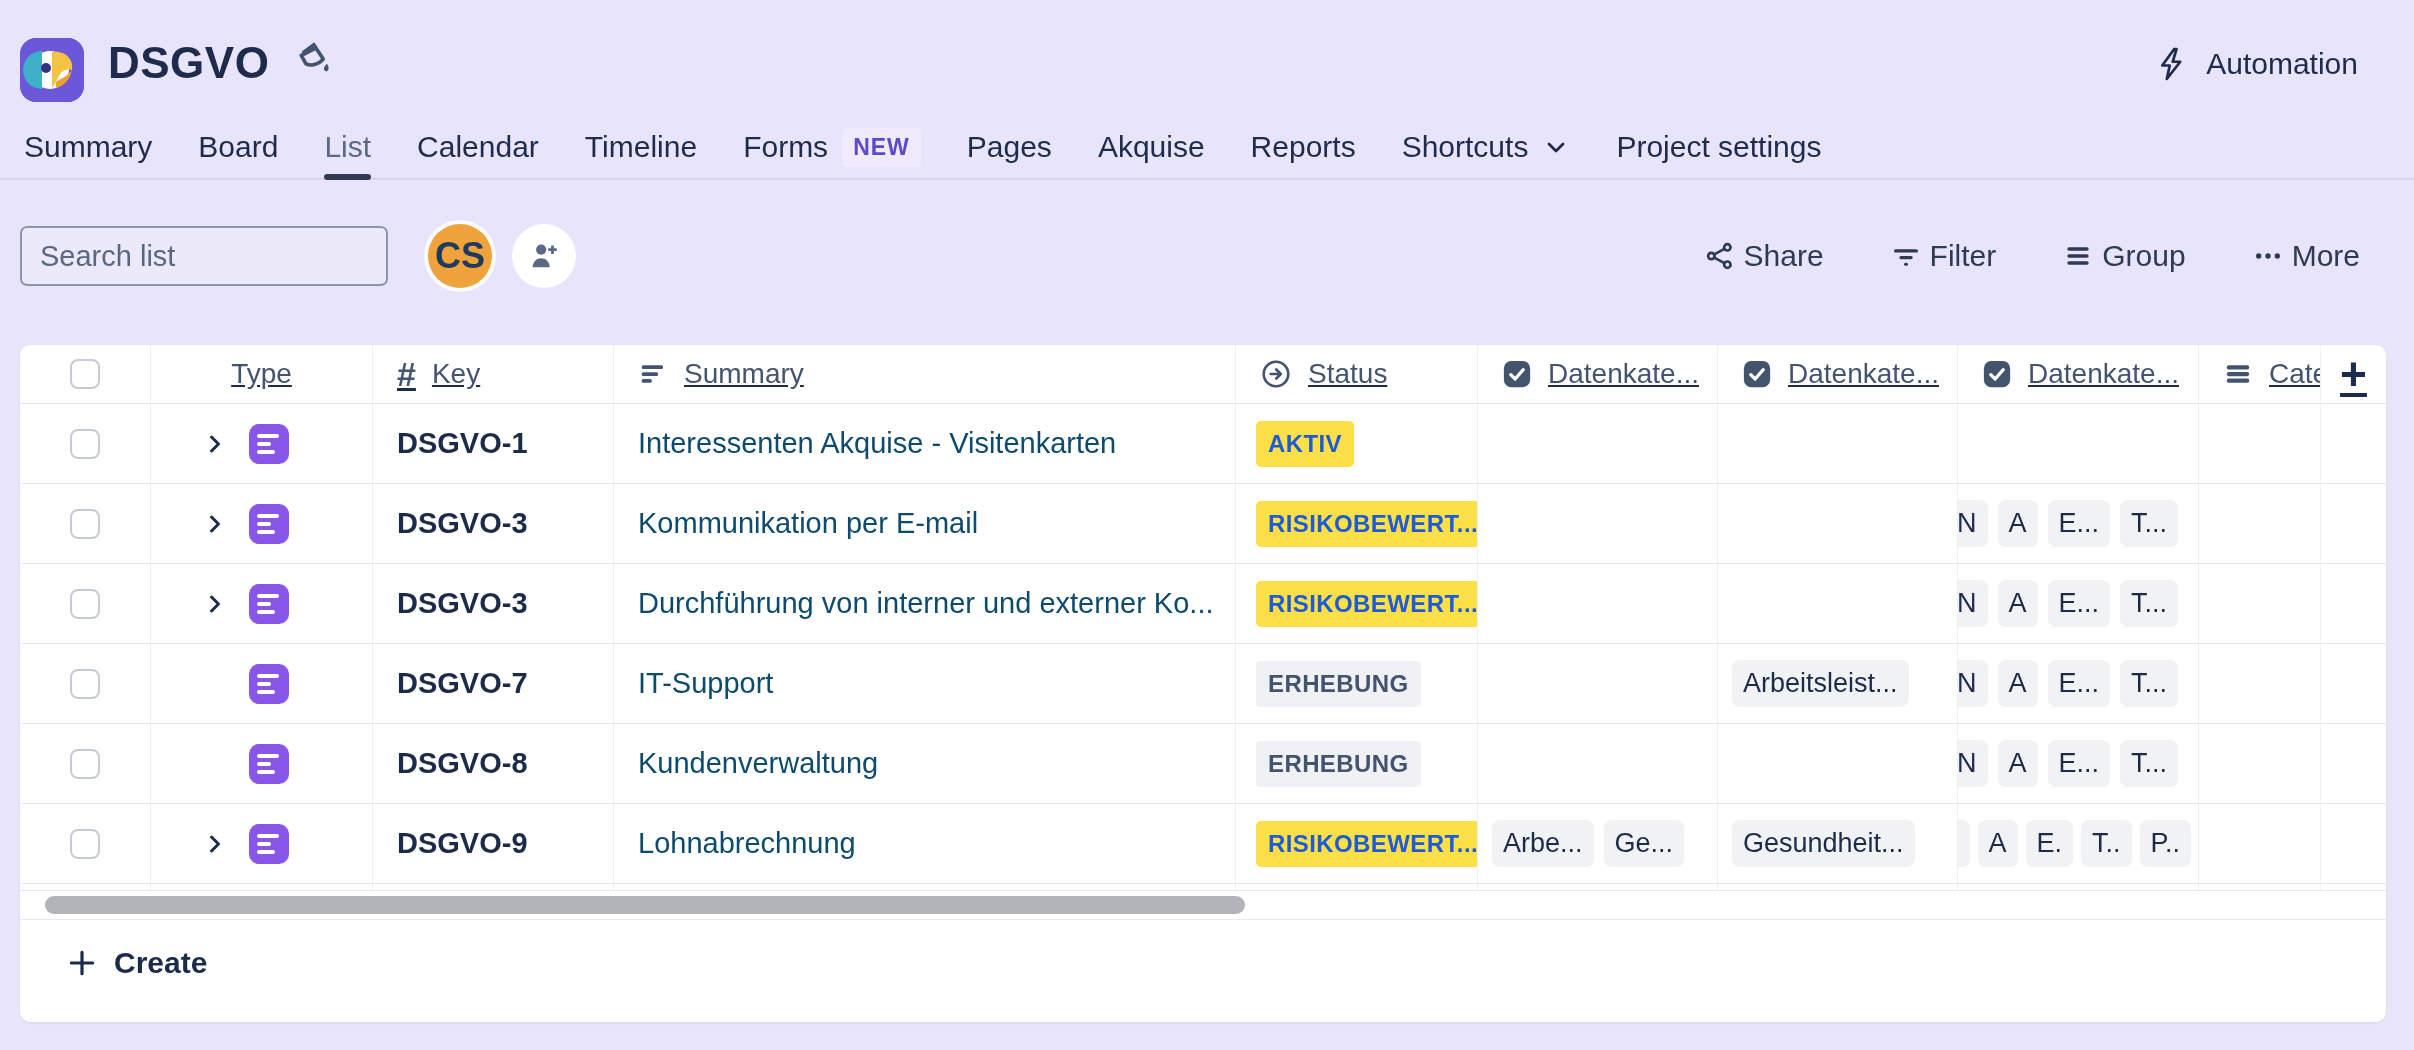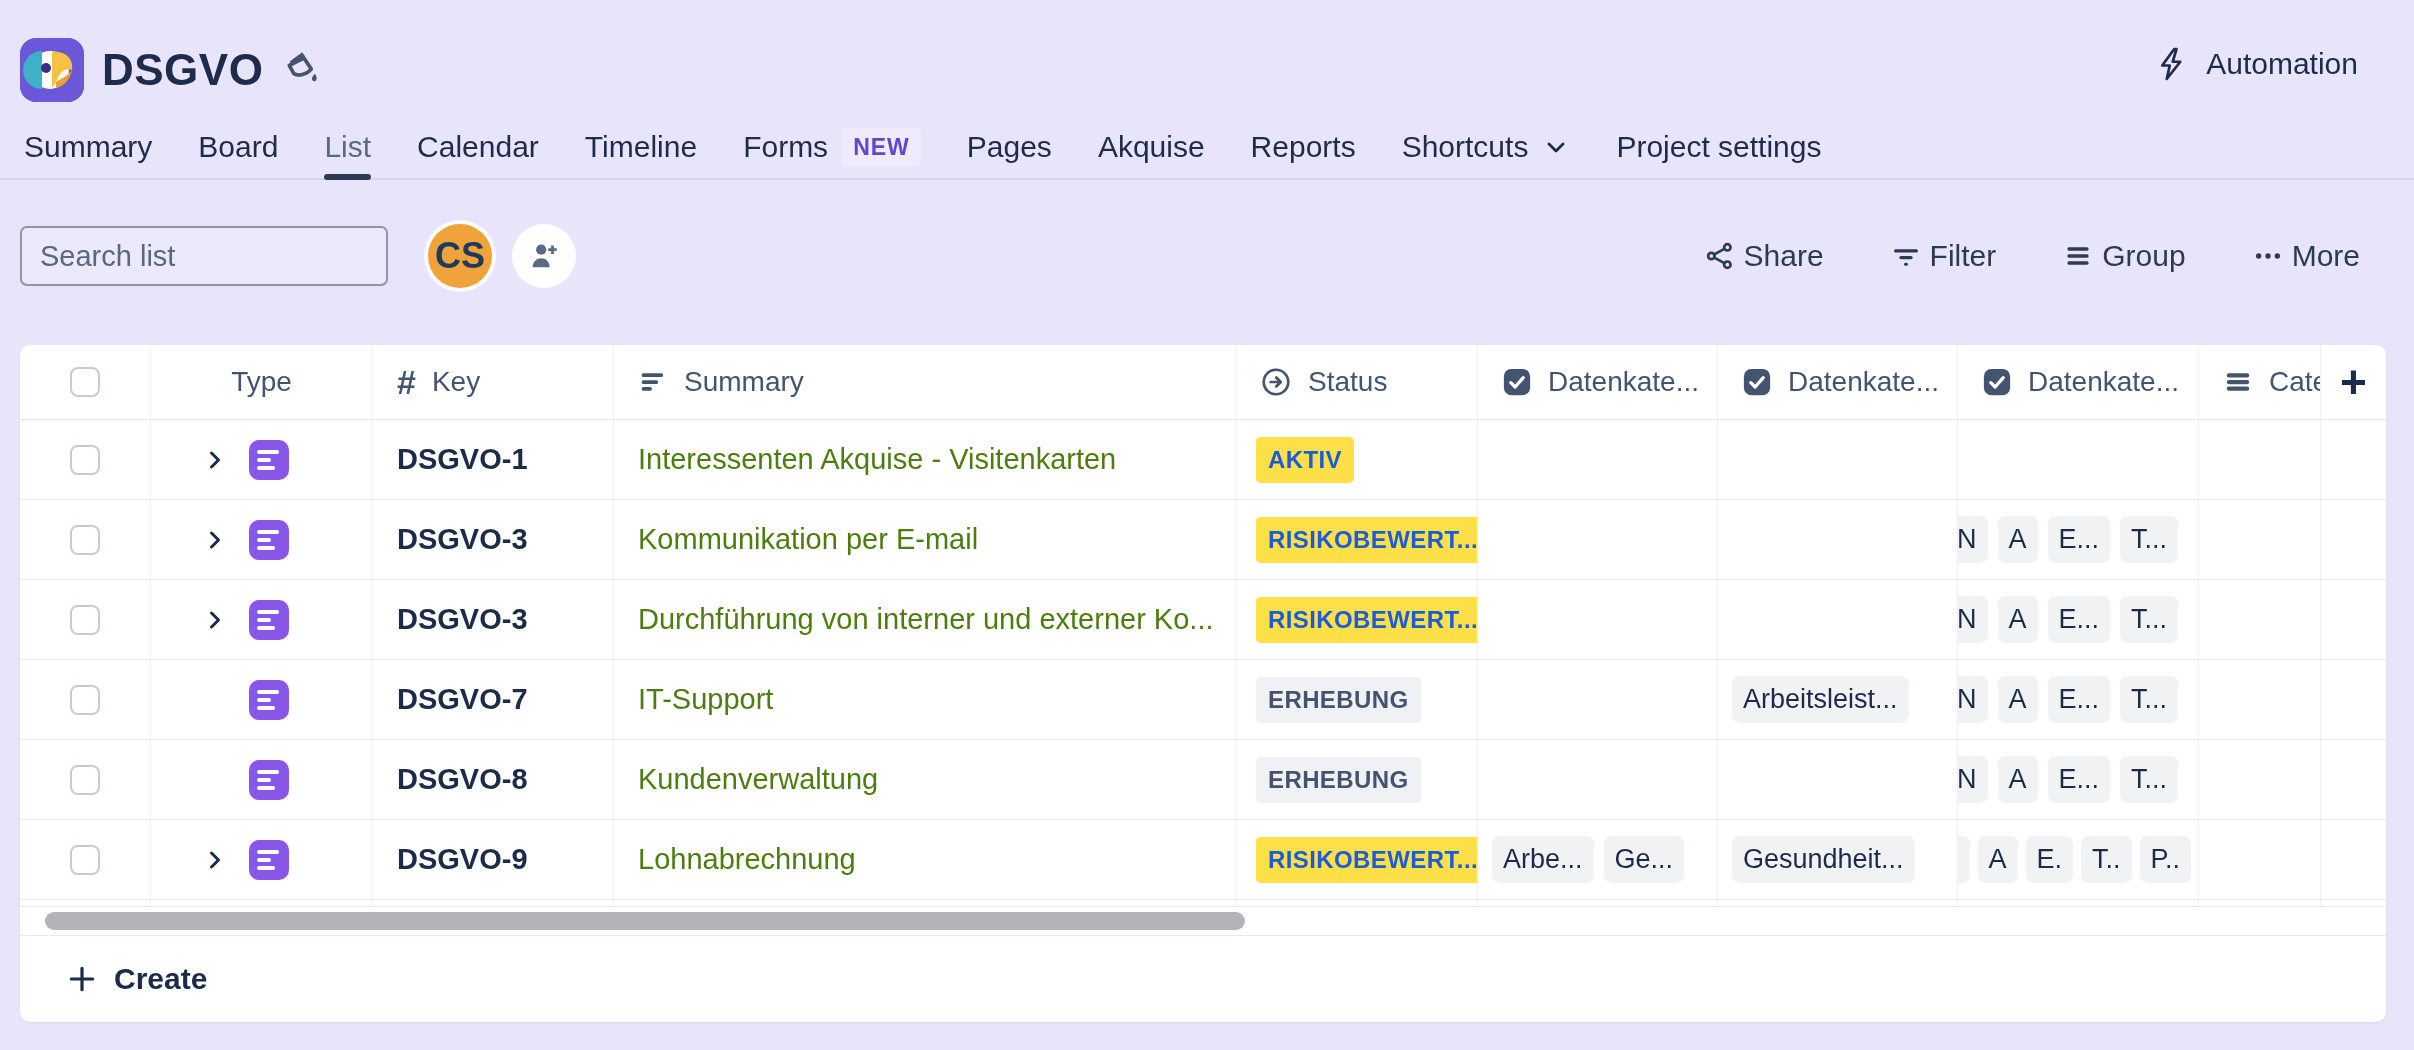--- a/index.html
+++ b/index.html
@@ -6,21 +6,21 @@
   html,body { width:2414px; height:1050px; overflow:hidden; }
   body {
     background:#E8E5FA;
     font-family:"Liberation Sans", sans-serif;
     color:#1E2B4D;
     position:relative;
   }
 
   
   .proj-header { position:absolute; top:0; left:0; right:0; height:118px; }
-  .proj-left { position:absolute; left:20px; top:38px; display:flex; align-items:center; gap:18px; }
+  .proj-left { position:absolute; left:20px; top:38px; display:flex; align-items:flex-start; gap:24px; }
   .logo {
     width:64px; height:64px; border-radius:16px; background:#6A58D8;
     display:flex; align-items:center; justify-content:center; overflow:hidden; flex:none;
   }
   .proj-title { font-size:44px; font-weight:700; color:#1E2B4D; letter-spacing:0.5px; }
   .paint-icon { display:flex; align-items:center; }
   .automation {
     position:absolute; right:56px; top:46px; display:flex; align-items:center; gap:16px;
     font-size:30px; font-weight:500; color:#1E2B4D; cursor:pointer;
   }
@@ -74,21 +74,21 @@
   
   .card {
     position:absolute; left:20px; top:345px; width:2366px; height:677px;
     background:#FFFFFF; border-radius:10px; overflow:hidden;
     box-shadow:0 1px 2px rgba(23,43,77,0.08);
   }
   .trow {
     display:grid;
     grid-template-columns:131px 222px 241px 622px 242px 240px 240px 241px 122px 65px;
   }
-  .thead { height:75px; border-bottom:1px solid #E3E5E9; }
+  .thead { height:59px; border-bottom:1px solid #E3E5E9;text-decoration:underline; }
   .thead .cell { color:#44546F; font-size:28px; font-weight:500; }
   .data-row { height:80px; border-bottom:1px solid #E8E9EC; }
   .sliver-row { height:6px; }
   .cell {
     display:flex; align-items:center; border-right:1px solid #EFF0F3;
     overflow:hidden; white-space:nowrap; padding-left:24px;
   }
   .cell:last-child { border-right:none; }
   .cell.c-check { justify-content:center; padding-left:0; }
   .cell.c-type-h { justify-content:center; padding-left:0; }
@@ -104,21 +104,21 @@
   .type-badge {
     width:40px; height:40px; border-radius:10px; background:#8957E8; flex:none;
     display:flex; flex-direction:column; justify-content:center; gap:4px; padding-left:8px;
   }
   .type-badge i { display:block; height:4px; border-radius:2px; background:#FFF; }
   .type-badge i:nth-child(1){ width:22px; }
   .type-badge i:nth-child(2){ width:14px; }
   .type-badge i:nth-child(3){ width:18px; }
 
   .key-text { font-size:29px; font-weight:700; color:#1C2B4A; }
-  .summary-text { font-size:29px; font-weight:400; color:#4d7c0f; }
+  .summary-text { font-size:29px; font-weight:400; color:#0c4a6e; }
 
   .status-badge {
     font-size:24px; font-weight:700; letter-spacing:0.4px; padding:9px 12px; border-radius:5px; cursor:pointer;
   }
   .status-blue { background:#fde047; color:#1D5CD6; }
   .status-gray { background:#F0F1F4; color:#44546F; }
 
   .cell.chips { padding-left:14px; gap:10px; }
   .cell.chips.clip { padding-left:0; }
   .chip {

